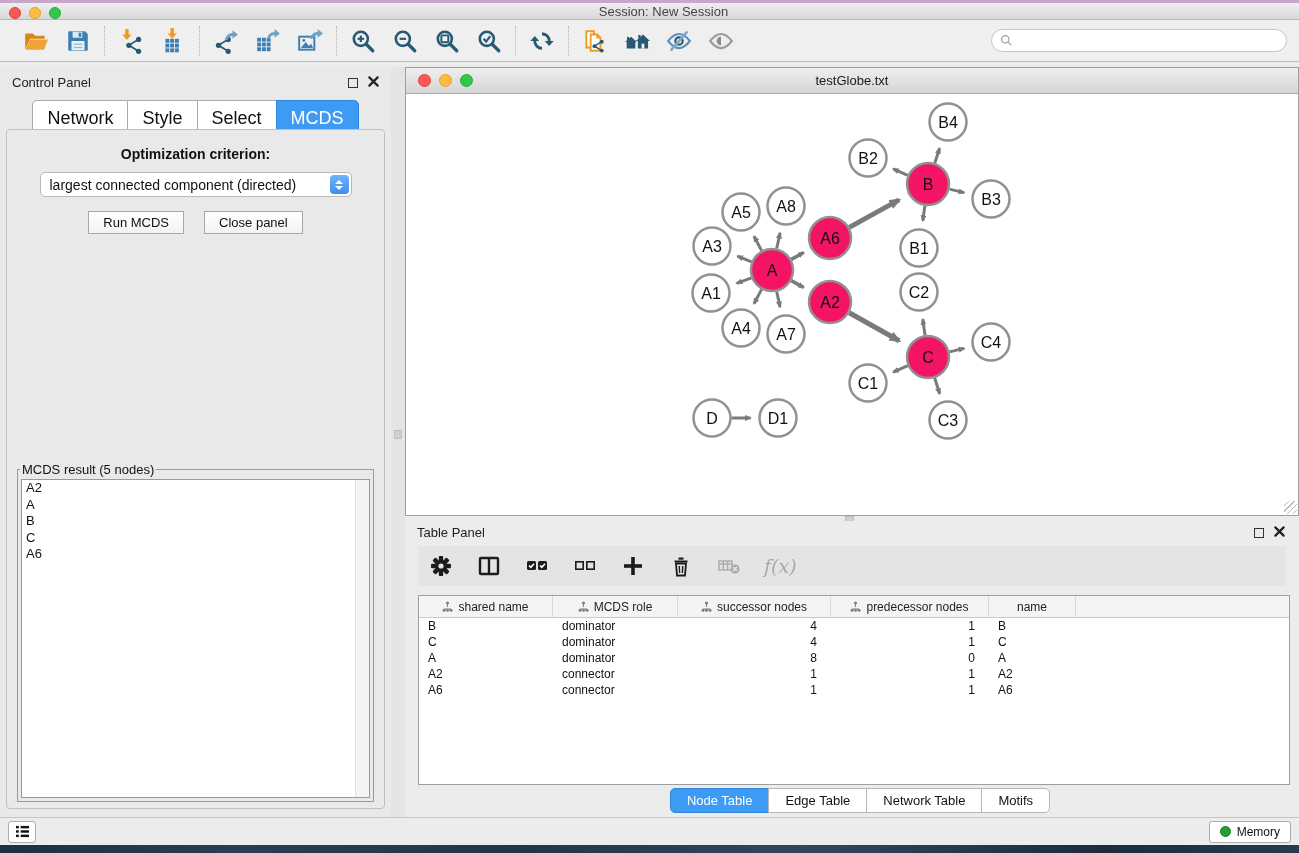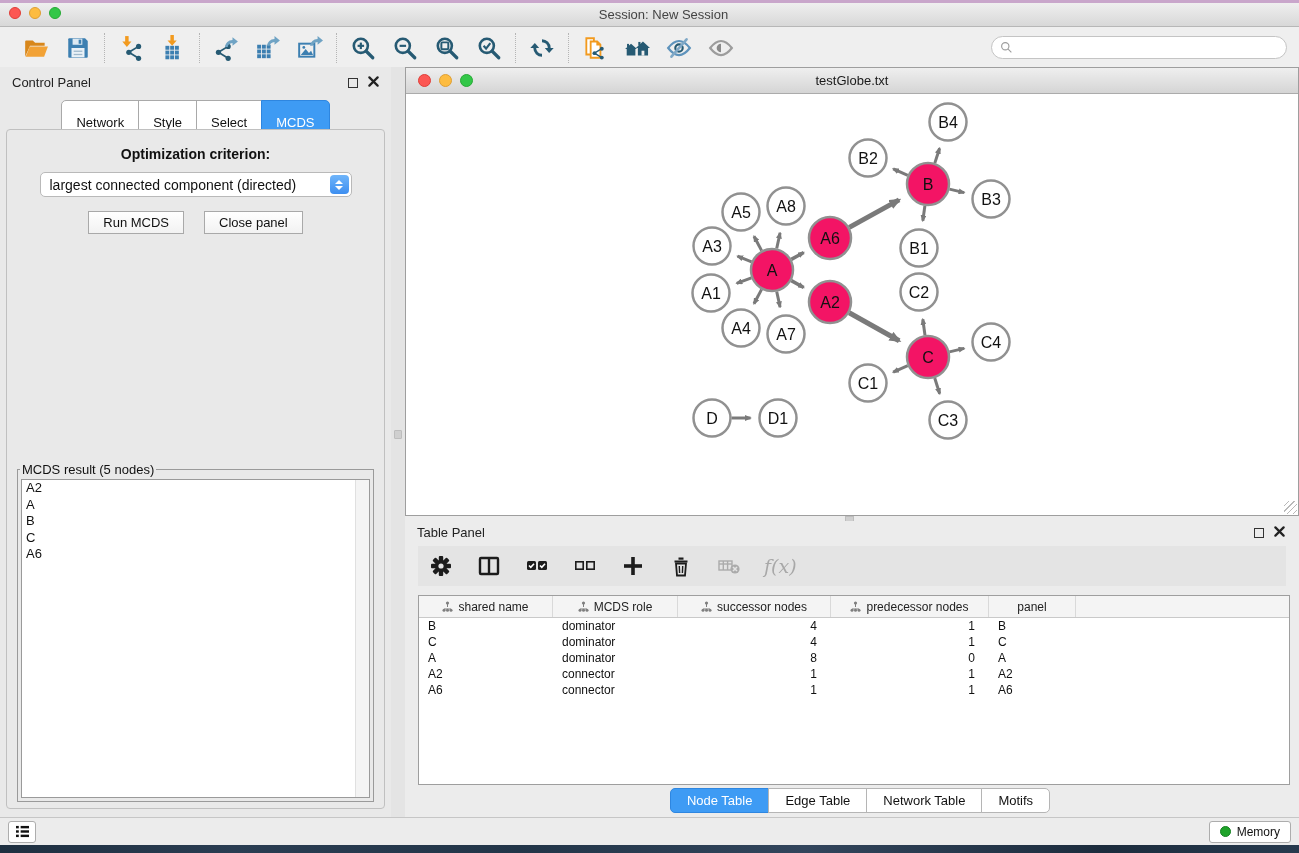--- a/index.html
+++ b/index.html
@@ -1,20 +1,20 @@
 <!DOCTYPE html>
 <html><head>
 <meta charset="utf-8">
 <style>
   * { margin:0; padding:0; box-sizing:border-box; }
   html,body { width:1299px; height:853px; overflow:hidden; }
   body { font-family:"Liberation Sans", sans-serif; background:#ECECEC; position:relative; font-size:13px; color:#1a1a1a; }
 
   
-  .titlebar { height:27px; background:linear-gradient(#EFEFEF,#D8D8D8); border-top:3px solid #C9A6CB; border-bottom:1px solid #B7B7B7; position:relative; display:flex; align-items:center; justify-content:center;padding-left:28px; }
+  .titlebar { height:20px; background:linear-gradient(#EFEFEF,#D8D8D8); border-top:3px solid #C9A6CB; border-bottom:1px solid #B7B7B7; position:relative; display:flex; align-items:center; justify-content:center;padding-left:28px; }
   .traffic { position:absolute; left:9px; top:4px; display:flex; gap:8px; }
   .light { width:12px; height:12px; border-radius:50%; }
   .light.red { background:#FC5753; border:1px solid #DF3E38; }
   .light.yellow { background:#FDBC40; border:1px solid #DE9F34; }
   .light.green { background:#33C748; border:1px solid #27AA35; }
   .titlebar .title-text { font-size:13px; color:#444; }
 
   
   .toolbar { height:42px; background:#EFEFEF; border-bottom:1px solid #BEBEBE; display:flex; align-items:center; padding:0 12px; }
   .tb-group { display:flex; align-items:center; gap:14px; padding:0 10px; }
@@ -27,21 +27,21 @@
 
   
   #control-panel { position:absolute; left:0; top:67px; width:391px; height:750px; background:#E9E9E9; }
   .panel-head { display:flex; align-items:flex-start; padding:8px 12px 4px 12px; }
   .panel-head .ph-title { font-size:13px; color:#222; }
   .panel-head .ph-icons { margin-left:auto; display:flex; gap:10px; align-items:center; }
   .float-box { width:10px; height:10px; border:1.5px solid #333; display:inline-block; }
   .close-x svg { width:11px; height:11px; }
 
   .ctrl-tabs { display:flex; justify-content:center; margin-top:6px; }
-  .ctab { background:#fff; border:1px solid #A9A9A9; padding:14px 14px; font-size:13px; margin-left:-1px; color:#111; }
+  .ctab { background:#fff; border:1px solid #A9A9A9; padding:7px 14px; font-size:18px; margin-left:-1px; color:#111; }
   .ctab:first-child { border-radius:5px 0 0 5px; margin-left:0; }
   .ctab:last-child { border-radius:0 5px 5px 0; }
   .ctab.active { background:#3E9BF4; border-color:#2E86E0; color:#fff; }
 
   .ctrl-body { position:absolute; left:6px; right:6px; top:62px; bottom:8px; border:1px solid #C0C0C0; border-radius:4px; background:#E9E9E9; }
   .opt-label { text-align:center; margin-top:16px; font-size:14px; font-weight:bold; color:#111; }
   .combo { width:312px; height:25px; margin:10px auto 0 auto; background:#fff; border:1px solid #B9B9B9; border-radius:5px; display:flex; align-items:center; position:relative; }
   .combo .combo-text { padding-left:9px; font-size:14px; color:#111; white-space:nowrap; }
   .combo .stepper { position:absolute; right:2px; top:2px; bottom:2px; width:19px; background:linear-gradient(#6FB5FA,#3D8EF0); border-radius:4px; display:flex; flex-direction:column; align-items:center; justify-content:center; gap:2px; }
   .stepper i { width:0; height:0; border-left:4px solid transparent; border-right:4px solid transparent; }
@@ -595,21 +595,21 @@
             <circle cx="5.5" cy="2" r="1.6" fill="#7E7E7E"></circle>
             <line x1="5.5" y1="3" x2="5.5" y2="6" stroke="#7E7E7E" stroke-width="1"></line>
             <line x1="2" y1="8" x2="9" y2="8" stroke="#7E7E7E" stroke-width="1"></line>
             <circle cx="2" cy="9.3" r="1.5" fill="#7E7E7E"></circle>
             <circle cx="5.5" cy="9.3" r="1.5" fill="#7E7E7E"></circle>
             <circle cx="9" cy="9.3" r="1.5" fill="#7E7E7E"></circle>
           </svg>
           <span>predecessor nodes</span>
         </div>
         <div class="dt-hcell" style="width: 87px;">
-          <span>panel</span>
+          <span>name</span>
         </div>
       </div>
     <div id="dt-body">
         <div class="dt-row">
           <div class="dt-cell" style="width: 134px; padding: 0px 0px 0px 9px;">B</div>
           <div class="dt-cell" style="width: 125px; padding: 0px 0px 0px 9px;">dominator</div>
           <div class="dt-cell num" style="width: 153px; padding: 0px 14px 0px 0px;">4</div>
           <div class="dt-cell num" style="width: 158px; padding: 0px 14px 0px 0px;">1</div>
           <div class="dt-cell" style="width: 87px; padding: 0px 0px 0px 9px;">B</div>
         </div>

